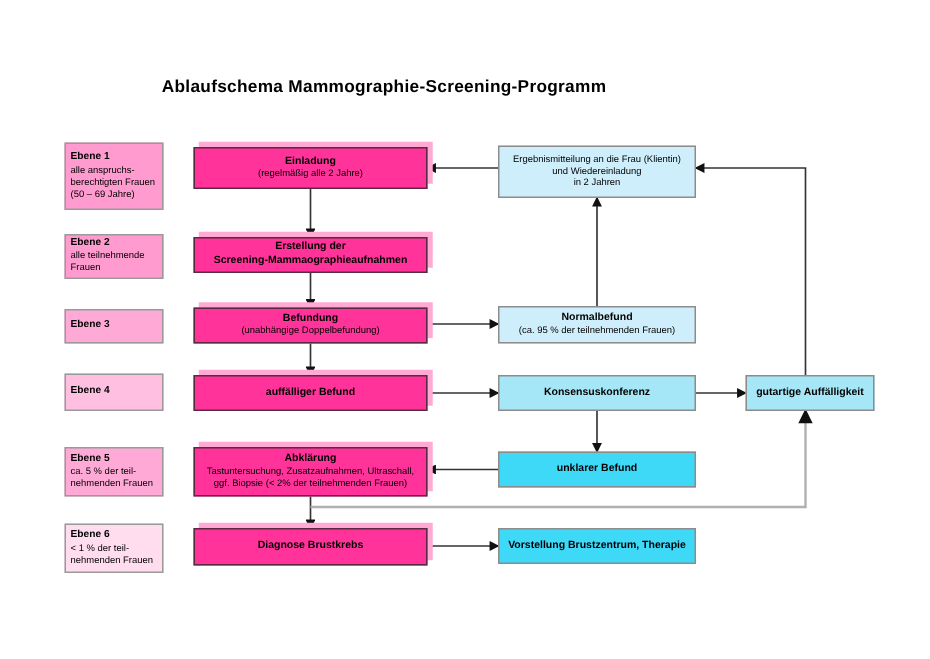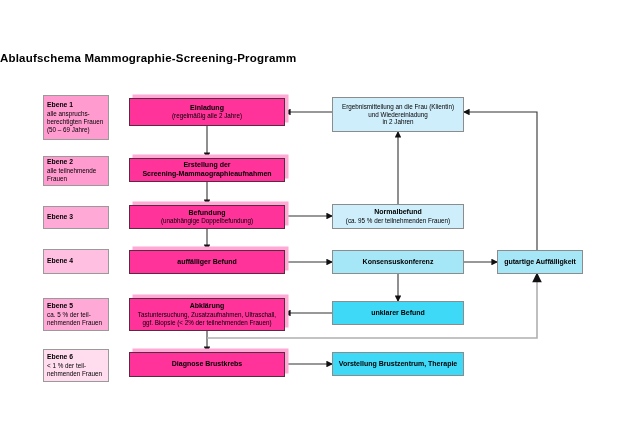--- a/index.html
+++ b/index.html
@@ -1,18 +1,18 @@
 <!DOCTYPE html>
 <html><head>
 <meta charset="utf-8">
 <style>
   html,body{margin:0;padding:0;background:#fff;}
   .page{position:relative;width:620px;height:439px;background:#ffffff;
         font-family:"Liberation Sans",sans-serif;color:#000;overflow:hidden;}
-  .title{position:absolute;top:52px;left:0;width:512px;text-align:left;
+  .title{position:absolute;top:52px;left:0;width:512px;text-align:center;
          font-size:11.5px;font-weight:bold;letter-spacing:0.2px;}
   svg.connectors{position:absolute;left:0;top:0;z-index:1;}
   .box{position:absolute;z-index:2;display:flex;flex-direction:column;
        justify-content:center;align-items:center;text-align:center;
        box-sizing:border-box;line-height:1.25;}
   
   .ebene{left:43px;width:66px;border:1px solid #9a9a9a;align-items:flex-start;
          text-align:left;padding:2px 3px;line-height:1.3;}
   .et{font-size:6.8px;font-weight:bold;white-space:nowrap;}
   .el{font-size:6.3px;white-space:nowrap;}

